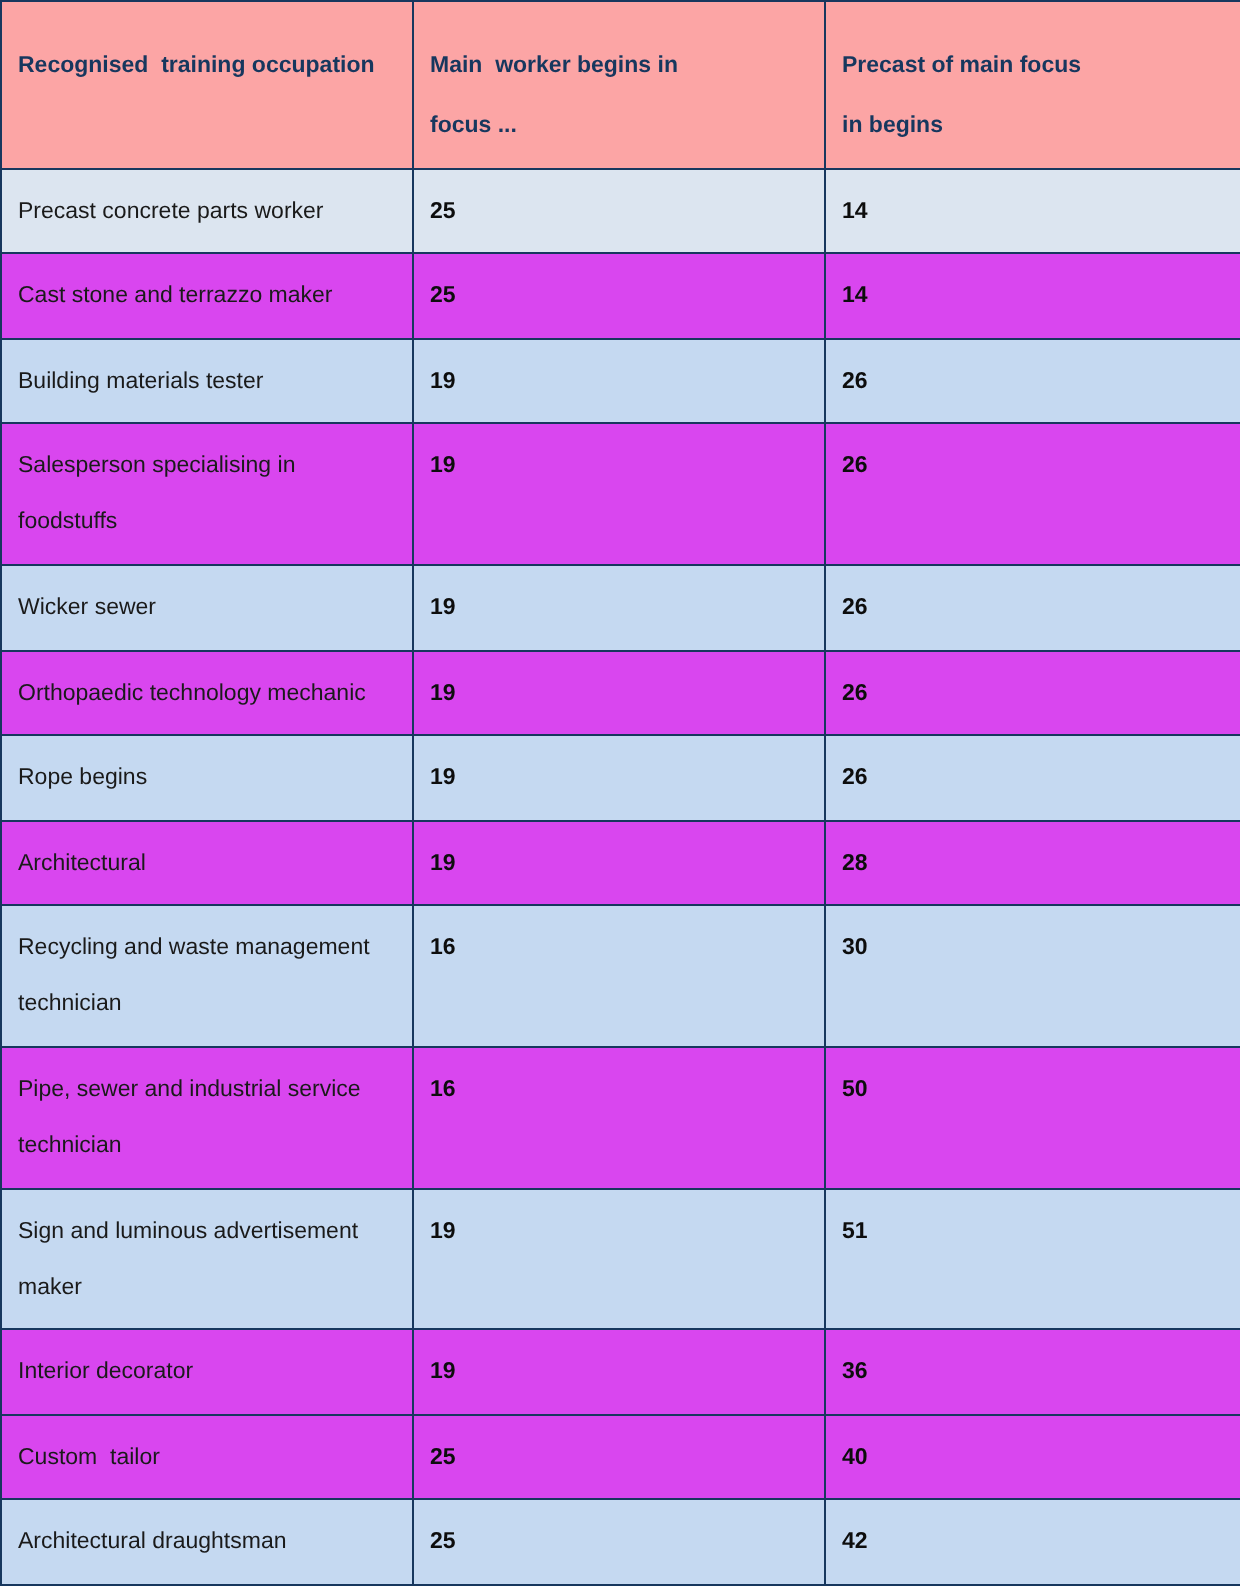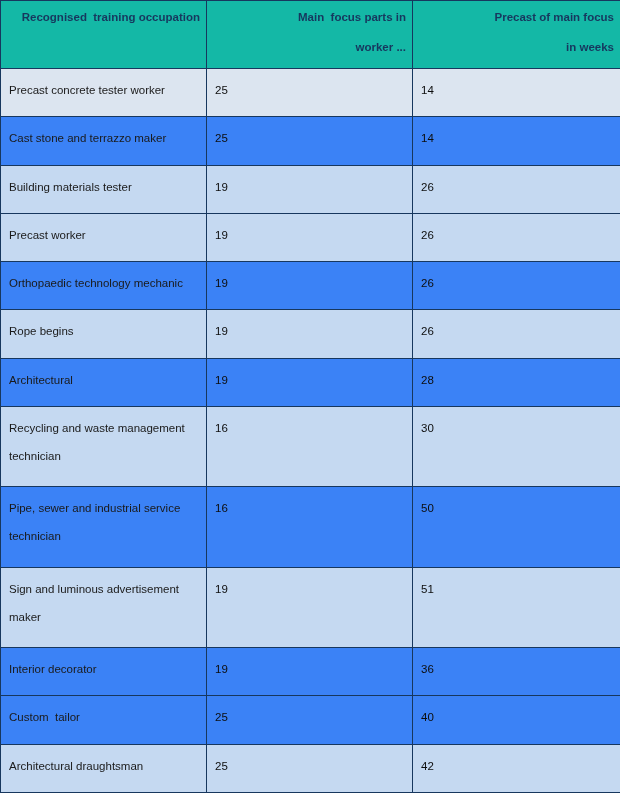--- a/index.html
+++ b/index.html
@@ -26,50 +26,50 @@
   table.occ-table th,
   table.occ-table td {
     border: 1px solid #17375e;
     vertical-align: top;
     padding: 7px 6px 6px 8px;
     box-sizing: border-box;
   }
 
   
   thead tr.header-row th {
-    background: #14b8a6;
+    background: #fca5a5;
     color: #17375e;
     font-weight: bold;
     font-size: 11.5px;
     line-height: 30px;
-    text-align: right;
+    text-align: left;
     height: 62px;
-    padding-top: 1px;
+    padding-top: 17px;
   }
   .hdr-line { display: block; white-space: pre-wrap; }
 
   
   tbody td {
     font-size: 11.5px;
     color: #111111;
     line-height: 28px;
   }
   tbody td.cell-occupation {
     font-weight: normal;
     color: #1a1a1a;
   }
   tbody td.cell-num {
-    font-weight: normal;
+    font-weight: bold;
     color: #0d0d0d;
   }
 
   
   tbody tr.band-first  > td { background: #dce5f0; }
   tbody tr.band-light  > td { background: #c5d9f1; margin-top: 26px; }
-  tbody tr.band-dark   > td { background: #3b82f6; }
+  tbody tr.band-dark   > td { background: #d946ef; }
 
   
   tbody tr.row-1line > td { height: 33px; }
   tbody tr.row-2line > td { height: 56px; }
 
   .occ-text { display: block; white-space: pre-wrap; }
 </style>
 </head>
 <body>
 
@@ -78,54 +78,62 @@
     <col class="c-occupation">
     <col class="c-month">
     <col class="c-duration">
   </colgroup>
   <thead>
     <tr class="header-row">
       <th>
         <span class="hdr-line">Recognised  training occupation</span>
       </th>
       <th>
-        <span class="hdr-line">Main  focus parts in</span>
-        <span class="hdr-line">worker ...</span>
+        <span class="hdr-line">Main  worker begins in</span>
+        <span class="hdr-line">focus ...</span>
       </th>
       <th>
         <span class="hdr-line">Precast of main focus</span>
-        <span class="hdr-line">in weeks</span>
+        <span class="hdr-line">in begins</span>
       </th>
     </tr>
   </thead>
   <tbody id="table-body">
       <tr class="band-first row-1line">
         <td class="cell-occupation">
-          <span class="occ-text">Precast concrete tester worker</span>
+          <span class="occ-text">Precast concrete parts worker</span>
         </td>
         <td class="cell-num">25</td>
         <td class="cell-num">14</td>
       </tr>
       <tr class="band-dark row-1line">
         <td class="cell-occupation">
           <span class="occ-text">Cast stone and terrazzo maker</span>
         </td>
         <td class="cell-num">25</td>
         <td class="cell-num">14</td>
       </tr>
       <tr class="band-light row-1line">
         <td class="cell-occupation">
           <span class="occ-text">Building materials tester</span>
         </td>
         <td class="cell-num">19</td>
         <td class="cell-num">26</td>
       </tr>
-      <tr class="band-light row-1line">
-        <td class="cell-occupation">
-          <span class="occ-text">Precast worker</span>
+      <tr class="band-dark row-2line">
+        <td class="cell-occupation">
+          <span class="occ-text">Salesperson specialising in
+foodstuffs</span>
+        </td>
+        <td class="cell-num">19</td>
+        <td class="cell-num">26</td>
+      </tr>
+      <tr class="band-light row-1line">
+        <td class="cell-occupation">
+          <span class="occ-text">Wicker sewer</span>
         </td>
         <td class="cell-num">19</td>
         <td class="cell-num">26</td>
       </tr>
       <tr class="band-dark row-1line">
         <td class="cell-occupation">
           <span class="occ-text">Orthopaedic technology mechanic</span>
         </td>
         <td class="cell-num">19</td>
         <td class="cell-num">26</td>

